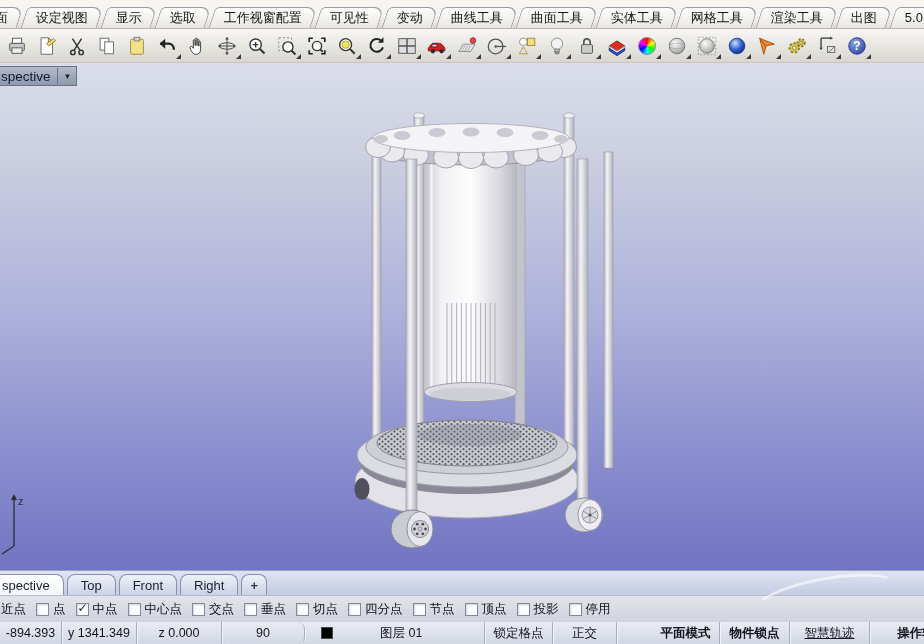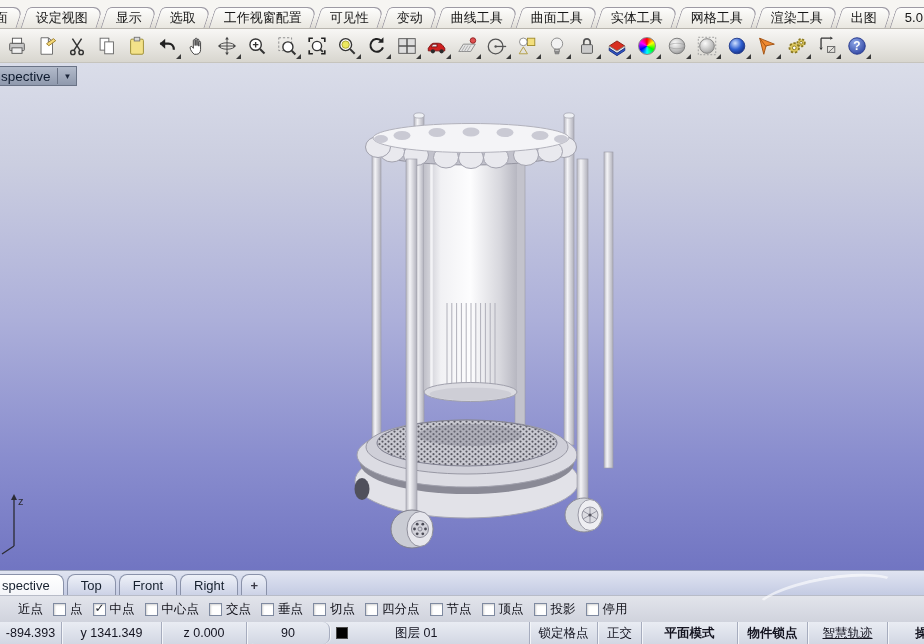--- a/index.html
+++ b/index.html
@@ -35,21 +35,21 @@
   
   #vptabs{height:25px;background:linear-gradient(#e0e4f1,#c4cbe3);border-top:1px solid #9aa2b8;
           display:flex;align-items:flex-end;position:relative;}
   .vtab{height:21px;margin-right:3px;padding:0 13px;display:flex;align-items:center;
         border:1px solid #8a92aa;border-bottom:none;border-radius:8px 8px 0 0;
         background:linear-gradient(#eef1f8,#ccd2e6);font-size:13px;color:#16202e;cursor:pointer;}
   .vtab.act{background:linear-gradient(#ffffff,#f4f5f9);}
   .vtab.cutl{margin-left:-14px;padding-left:15px;}
   .vtab.plus{padding:0 8px;font-weight:bold;color:#3a3a46;}
   
-  #osnap{height:27px;display:flex;align-items:center;gap:10px;padding-left:18px;
+  #osnap{height:27px;display:flex;align-items:center;gap:10px;padding-left:1px;
          background:linear-gradient(#e2e4eb,#d0d3dd);border-top:1px solid #b8bcc8;}
   .osi{display:flex;align-items:center;gap:4px;font-size:12.5px;color:#101018;cursor:pointer;white-space:nowrap;}
   .cb{width:13px;height:13px;background:#fff;border:1px solid #7f8aa0;position:relative;flex:none;
       box-shadow:inset 1px 1px 2px rgba(0,0,0,.18);}
   .cb.on::after{content:"✓";position:absolute;left:1px;top:-3px;font-size:12px;font-weight:bold;color:#20242c;}
   
   #statusbar{height:22px;display:flex;background:linear-gradient(#e9ecf3,#d2d7e3);}
   .scell{display:flex;align-items:center;justify-content:center;gap:4px;height:100%;
          border-right:1px solid #a6acbe;box-shadow:1px 0 0 #f3f5f9;font-size:12.5px;color:#141420;
          overflow:hidden;white-space:nowrap;flex:none;cursor:default;}
@@ -510,40 +510,40 @@
       <span class="osi">
         <i class="cb"></i>
         <span>停用</span>
       </span>
     </div>
 
   <div id="statusbar">
       <div class="scell" style="width: 62px;">
         <span>-894.393</span>
       </div>
-      <div class="scell" style="width: 100px;">
+      <div class="scell" style="width: 75px;">
         <span>y 1341.349</span>
       </div>
       <div class="scell" style="width: 85px;">
         <span>z 0.000</span>
       </div>
       <div class="scell" style="width: 83px; border-radius: 7px;">
         <span>90</span>
       </div>
-      <div class="scell" style="width: 200px; justify-content: flex-start; padding-left: 6px; gap: 47px;">
+      <div class="scell" style="width: 180px; justify-content: flex-start; padding-left: 16px; gap: 47px;">
         <i class="swatch" style="background: rgb(0, 0, 0);"></i>
         <span>图层 01</span>
       </div>
       <div class="scell" style="width: 68px;">
         <span>锁定格点</span>
       </div>
-      <div class="scell" style="width: 44px; text-align: right;">
+      <div class="scell" style="width: 64px; text-align: right;">
         <span>正交</span>
       </div>
-      <div class="scell bold" style="width: 96px;">
+      <div class="scell bold" style="width: 68px; margin-left: 35px;">
         <span>平面模式</span>
       </div>
       <div class="scell bold" style="width: 70px;">
         <span>物件锁点</span>
       </div>
       <div class="scell" style="width: 80px; text-decoration: underline;">
         <span>智慧轨迹</span>
       </div>
       <div class="scell bold" style="width: 58px; padding-left: 35px;">
         <span>操作轴</span>

